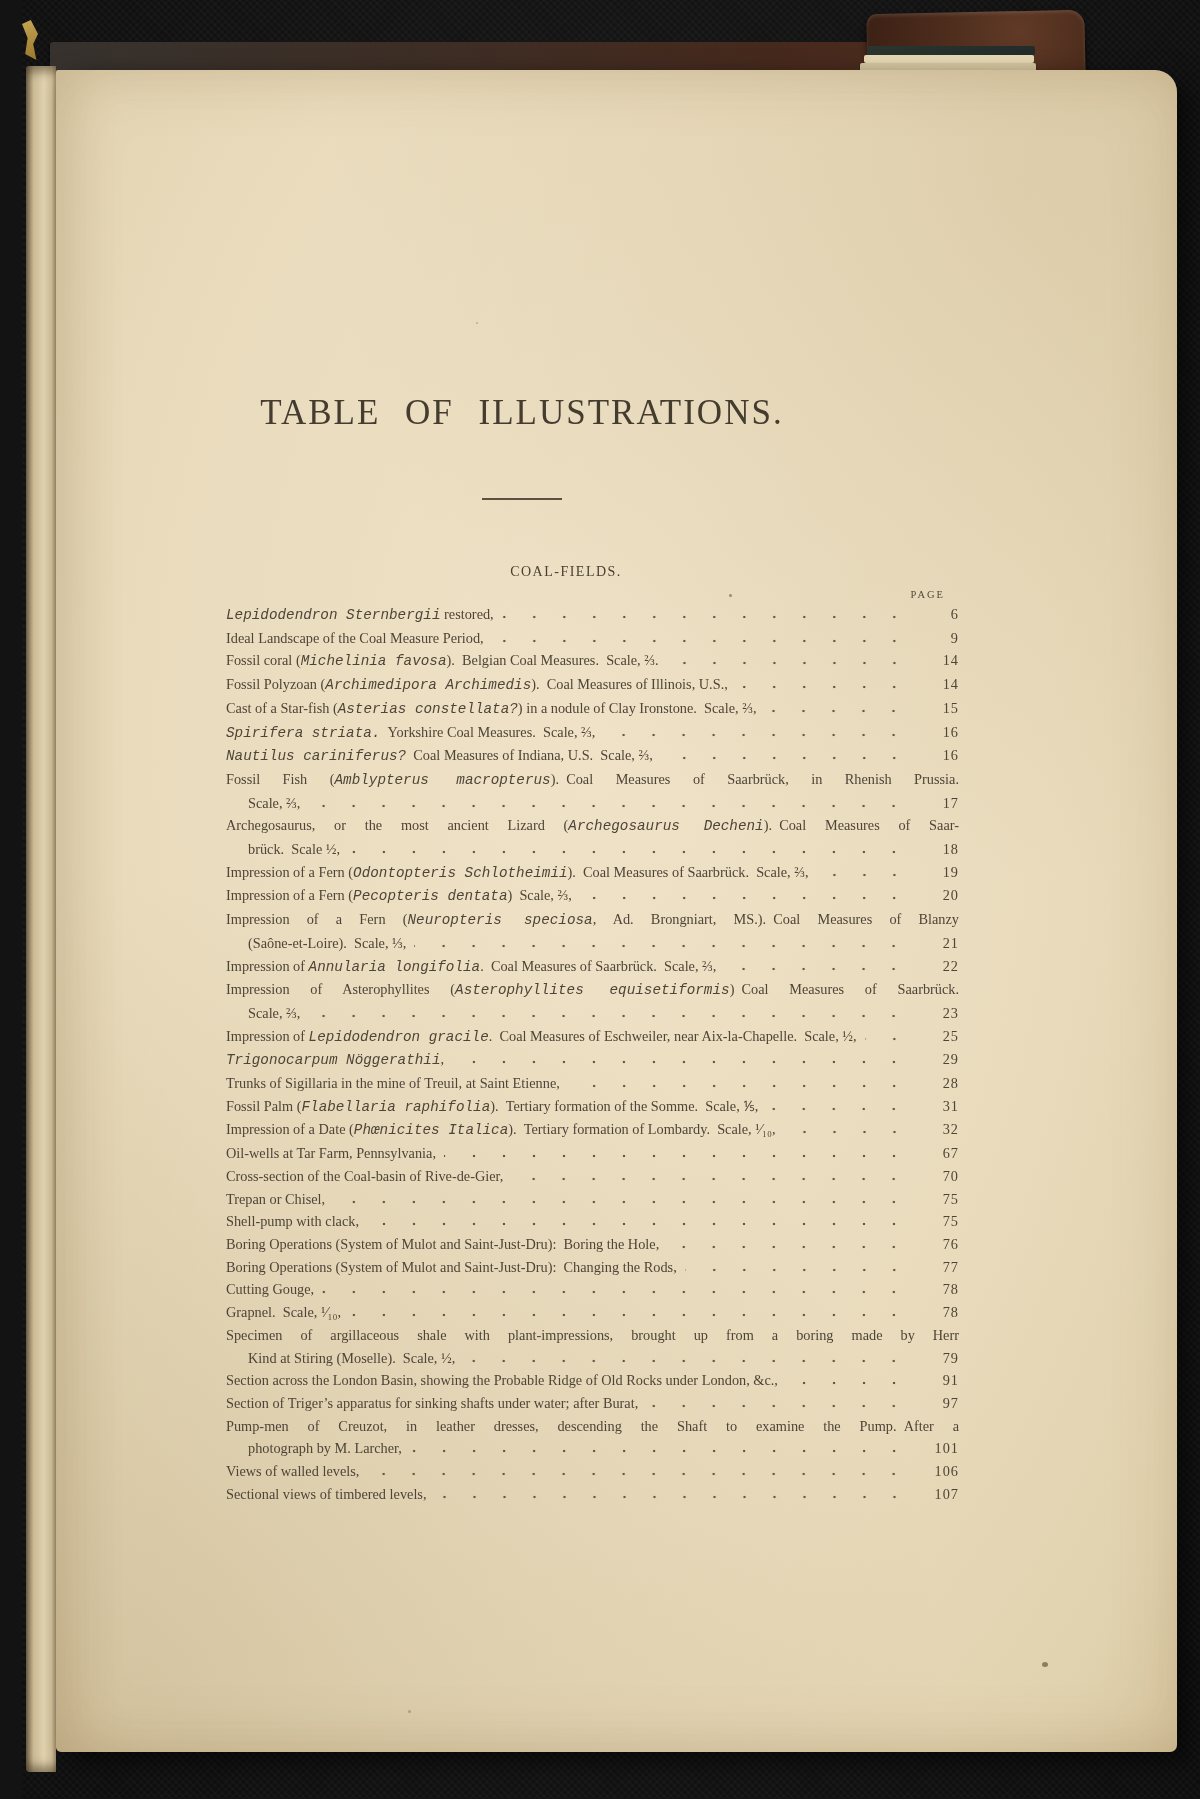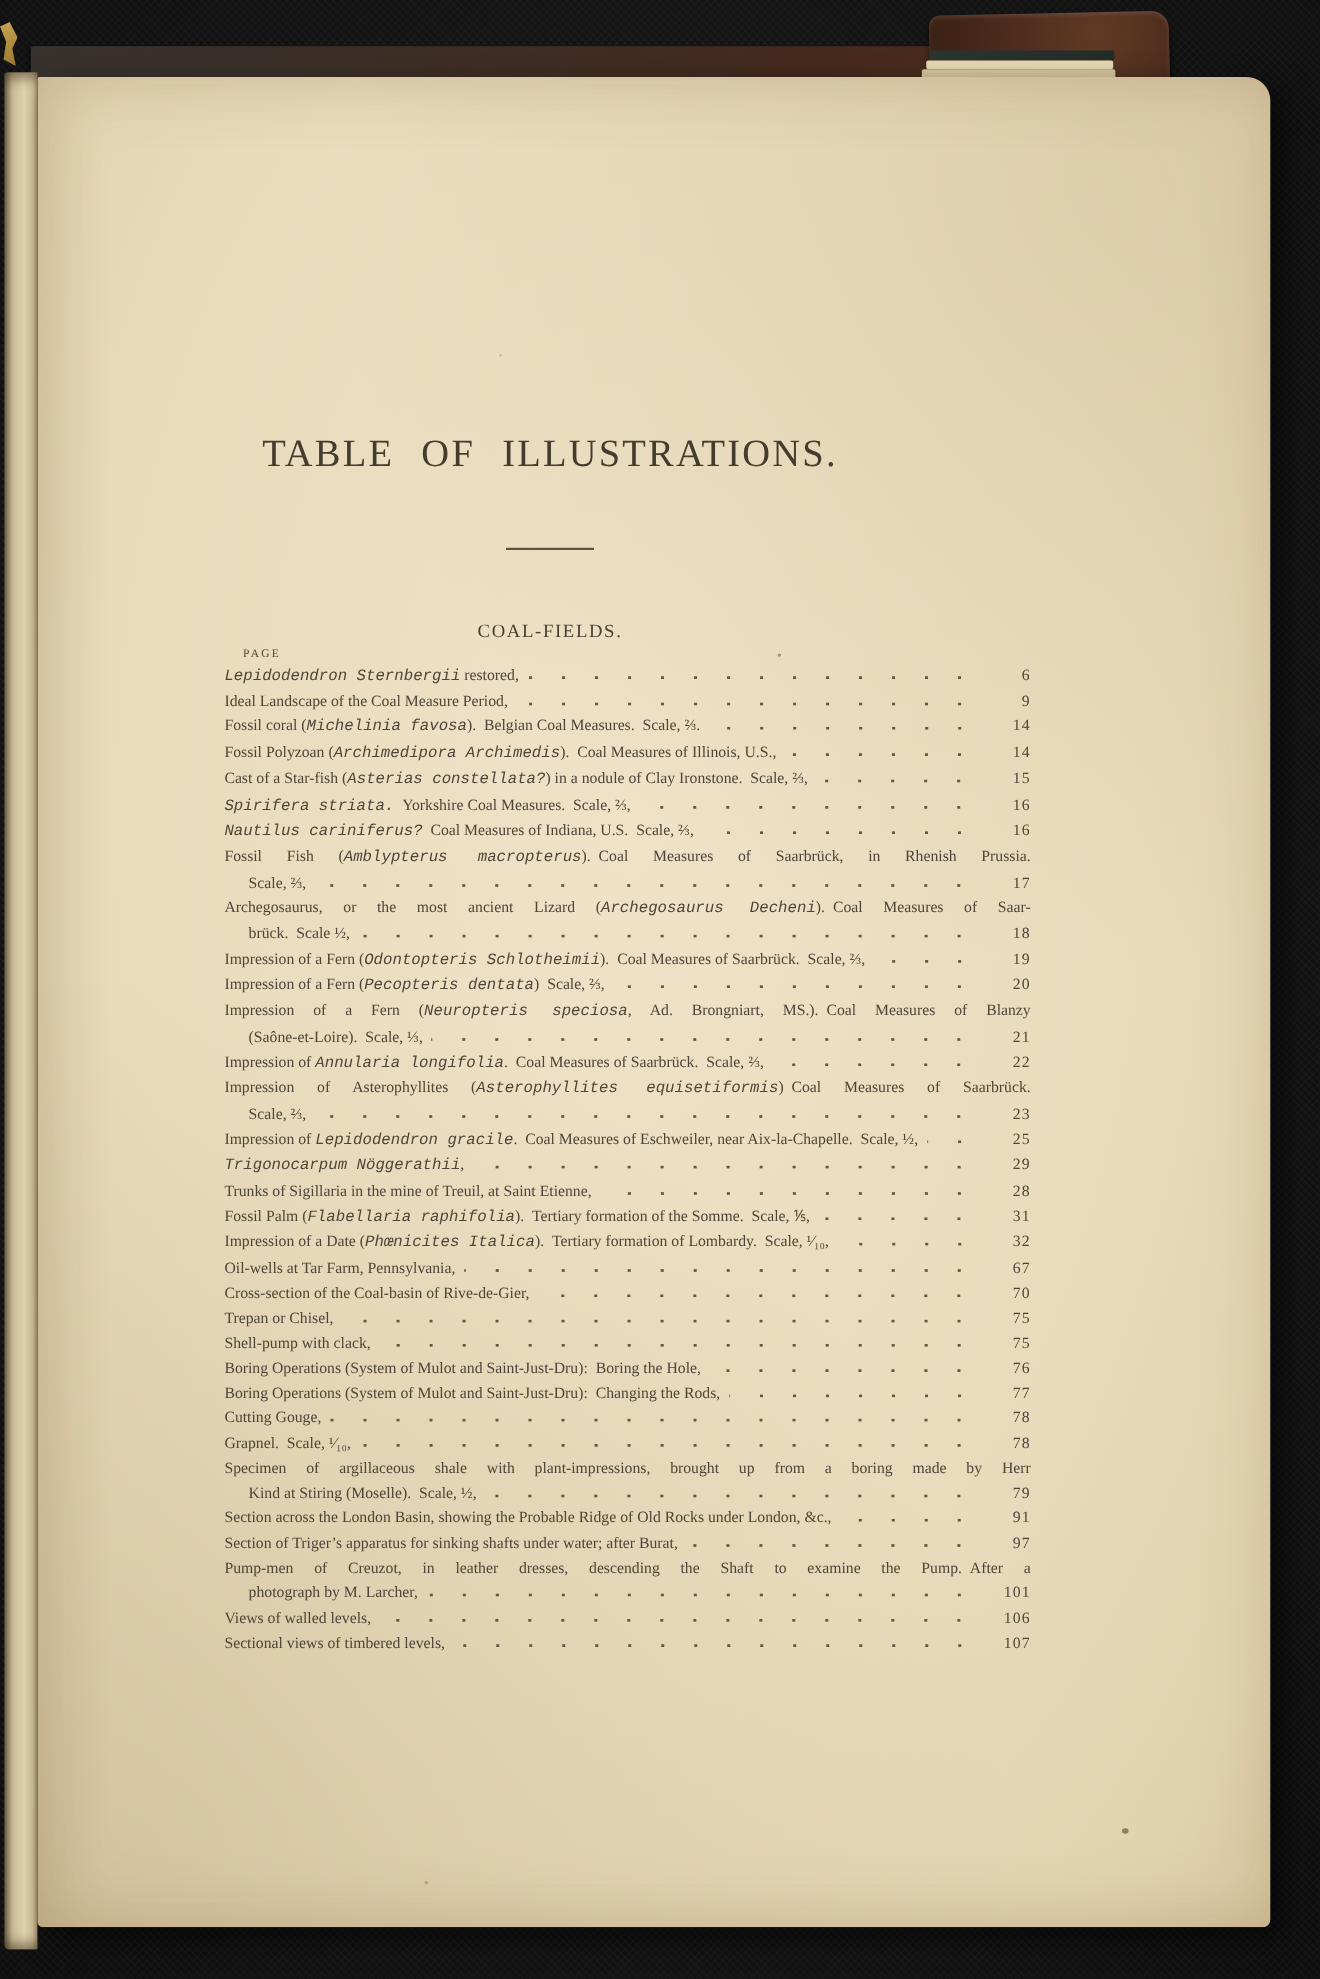--- a/index.html
+++ b/index.html
@@ -1,21 +1,21 @@
 <!DOCTYPE html>
 <html><head>
 <meta charset="utf-8">
 <style>
   html,body{margin:0;padding:0;}
   body{
     width:1200px;height:1799px;overflow:hidden;position:relative;
     background:#131314;
     font-family:"Liberation Serif", serif;
   }
-  .scene{position:absolute;inset:0;}
+  .scene{position:absolute;inset:0;margin-left:22px;}
   
   .cloth{
     position:absolute;inset:0;
     background:
       repeating-linear-gradient(45deg, rgba(255,255,255,.018) 0 2px, rgba(0,0,0,0) 2px 5px),
       repeating-linear-gradient(-45deg, rgba(255,255,255,.015) 0 2px, rgba(0,0,0,0) 2px 5px),
       radial-gradient(ellipse at 50% 45%, #1b1b1d 0%, #141415 55%, #0e0e0f 100%);
   }
   
   .leather-band{
@@ -72,26 +72,27 @@
     font-size:35px;letter-spacing:2px;word-spacing:14px;
     color:#453c30;
   }
   .rule{
     position:absolute;left:426px;top:428px;width:80px;height:2px;
     background:#5b5042;
   }
   .section-heading{
     position:absolute;left:0;top:494px;width:932px;margin:0;
     text-align:center;font-weight:normal;
-    font-size:17px;letter-spacing:1.5px;
+    font-size:14px;letter-spacing:1.5px;
     color:#483f33;
+    padding-left:44px;
   }
   .page-col-label{
-    position:absolute;left:187px;top:519px;width:723px;
-    text-align:left;
+    position:absolute;left:166px;top:519px;width:723px;
+    text-align:right;
     font-size:10.5px;letter-spacing:2px;color:#51483b;
   }
   .entries{
     position:absolute;left:170px;top:533px;width:733px;
     font-size:14.3px;line-height:22.7px;color:#4e4539;
   }
   .eline{display:flex;align-items:baseline;}
   .l-first:not(.wrapped) .etext, .l-cont .etext{white-space:nowrap;}
   .wrapped{display:block;text-align:justify;text-align-last:justify;}
   .wrapped .etext{white-space:normal;}

